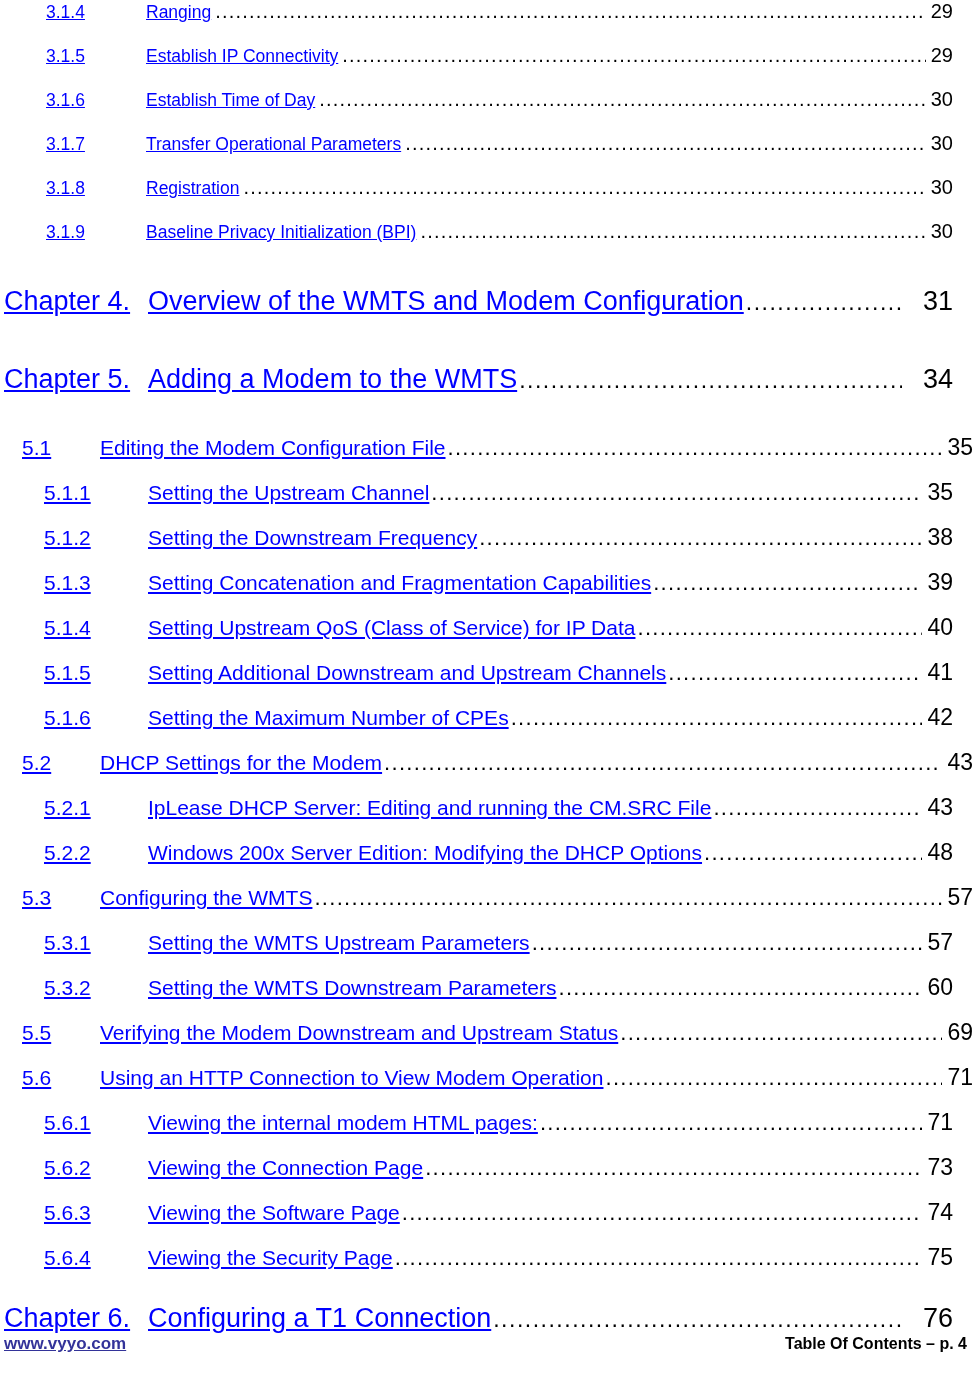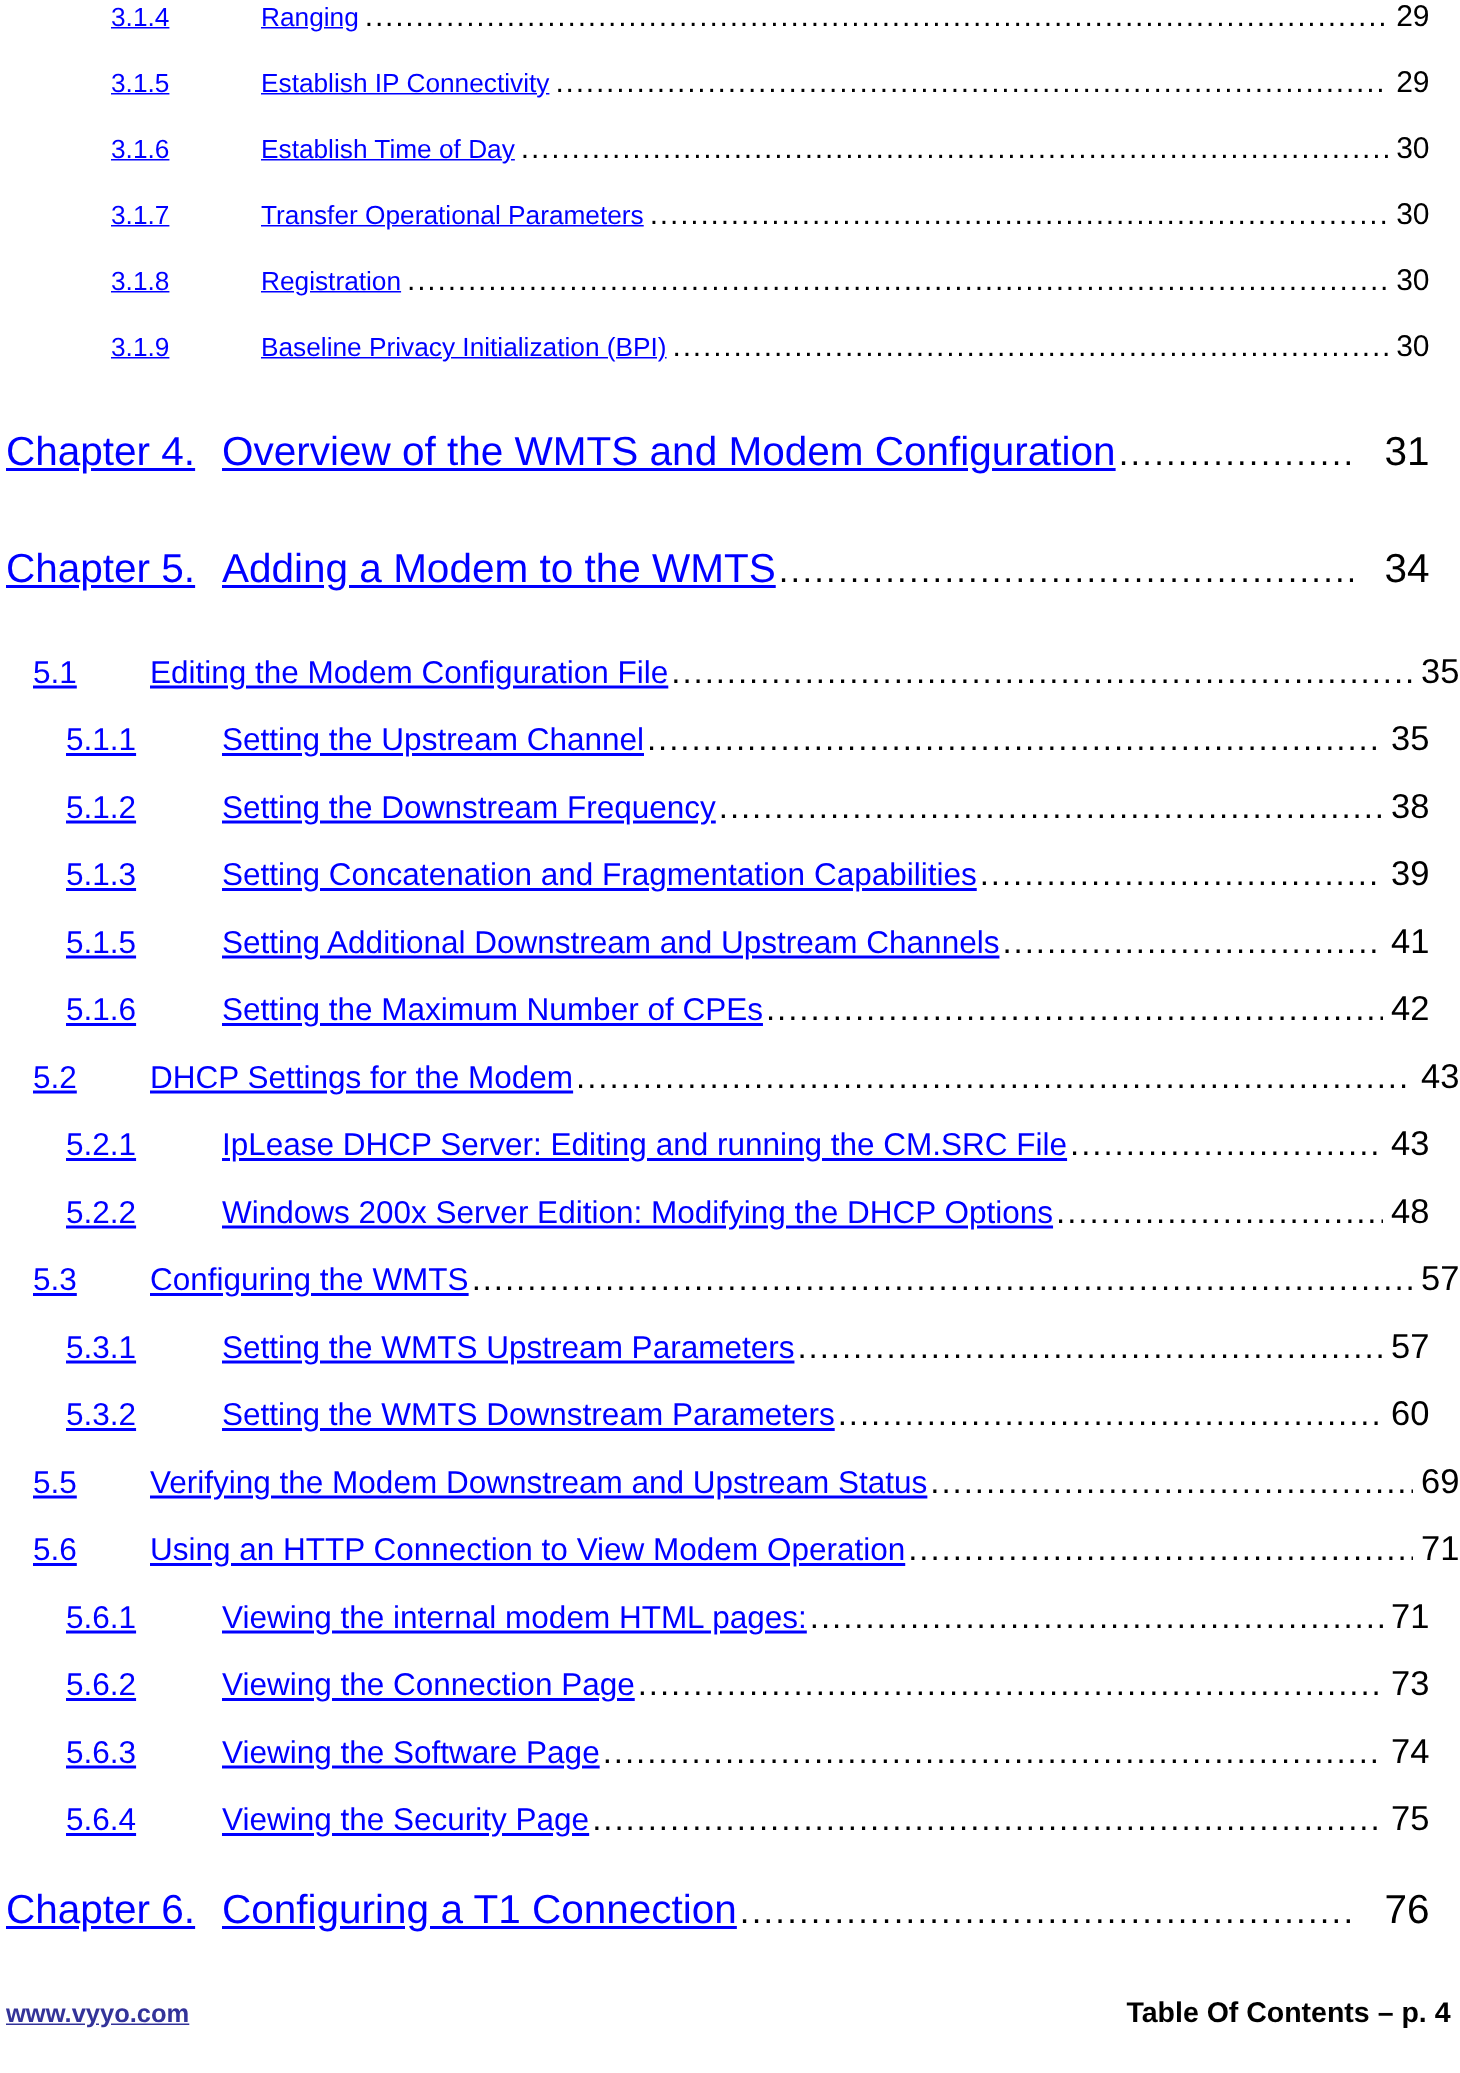--- a/index.html
+++ b/index.html
@@ -63,21 +63,21 @@
 
   .toc-page {
     color: #000000;
     flex: none;
     text-align: right;
   }
 
   
   .lvl3s {
     height: 44px;
-    padding-left: 74px;
+    padding-left: 46px;
     padding-right: 20px;
     font-size: 17.5px;
     justify-content: center;
   }
   .lvl3s .toc-num { width: 100px; }
   .lvl3s .toc-title { margin-right: 4px; }
   .lvl3s .toc-page { font-size: 20px; min-width: 27px; }
   .lvl3s .toc-leader { font-size: 20px; }
 
   
@@ -134,21 +134,21 @@
     box-sizing: border-box;
   }
   #footer-left {
     color: #333399;
     text-decoration: underline;
     font-size: 17px;
     font-weight: bold;
   }
   #footer-right {
     color: #000000;
-    font-size: 19px;
+    font-size: 16px;
     font-weight: bold;
   }
 </style>
 </head>
 <body>
 
 <div id="toc">
     <div class="toc-row lvl3s">
       <a class="toc-num" href="#">3.1.4</a>
       <a class="toc-title" href="#">Ranging</a>
@@ -218,20 +218,26 @@
       <span class="toc-leader"></span>
       <span class="toc-page">38</span>
     </div>
     <div class="toc-row lvl3">
       <a class="toc-num" href="#">5.1.3</a>
       <a class="toc-title" href="#">Setting Concatenation and Fragmentation Capabilities</a>
       <span class="toc-leader"></span>
       <span class="toc-page">39</span>
     </div>
     <div class="toc-row lvl3">
+      <a class="toc-num" href="#">5.1.4</a>
+      <a class="toc-title" href="#">Setting Upstream QoS (Class of Service) for IP Data</a>
+      <span class="toc-leader"></span>
+      <span class="toc-page">40</span>
+    </div>
+    <div class="toc-row lvl3">
       <a class="toc-num" href="#">5.1.5</a>
       <a class="toc-title" href="#">Setting Additional Downstream and Upstream Channels</a>
       <span class="toc-leader"></span>
       <span class="toc-page">41</span>
     </div>
     <div class="toc-row lvl3">
       <a class="toc-num" href="#">5.1.6</a>
       <a class="toc-title" href="#">Setting the Maximum Number of CPEs</a>
       <span class="toc-leader"></span>
       <span class="toc-page">42</span>

